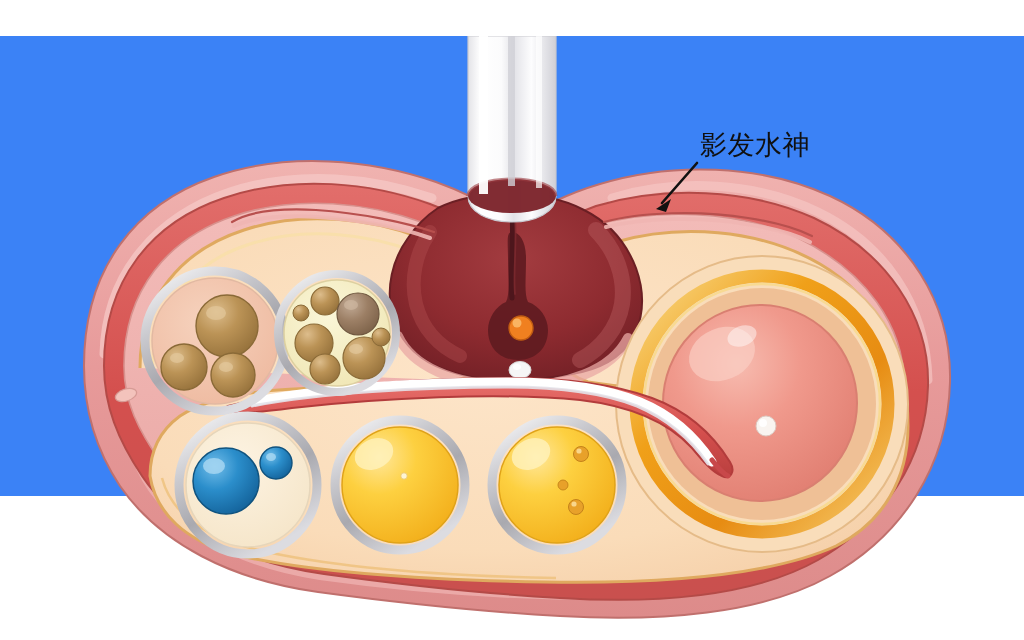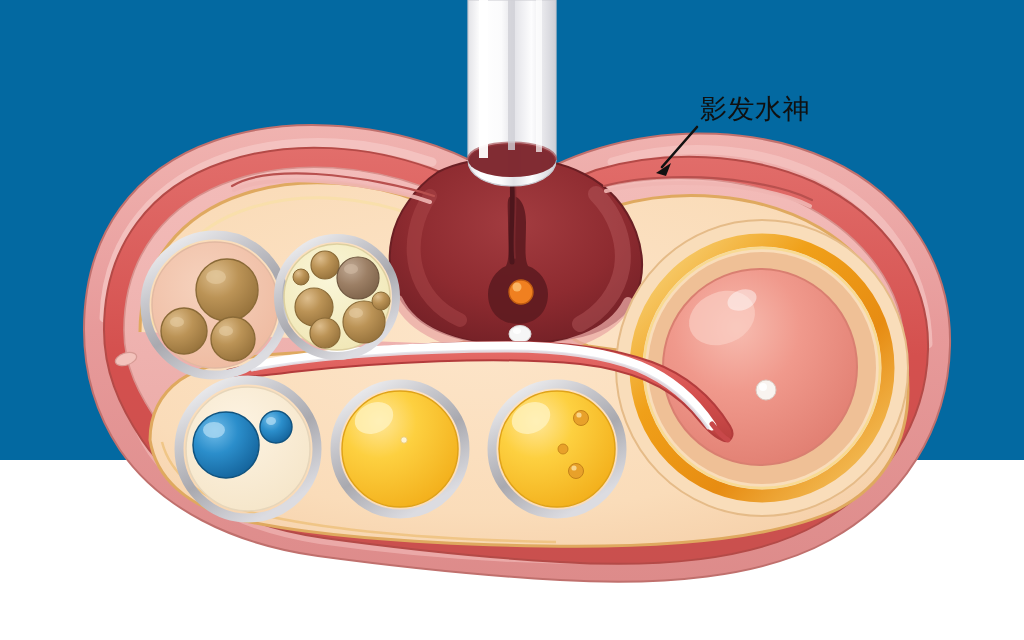--- a/index.html
+++ b/index.html
@@ -10,21 +10,22 @@
   body {
     width: 1024px;
     height: 640px;
     overflow: hidden;
     font-family: "DejaVu Sans", "Liberation Sans", sans-serif;
   }
   #figure-root {
     position: relative;
     width: 1024px;
     height: 460px;
-    background: #0369a1;
+    background: #3b82f6;
+    margin-top: 36px;
   }
   #anatomy-svg {
     display: block;
     width: 1024px;
     height: 640px;
   }
   .callout-text {
     font-family: "DejaVu Sans", "Liberation Sans", sans-serif;
     font-size: 27px;
     font-weight: 500;

